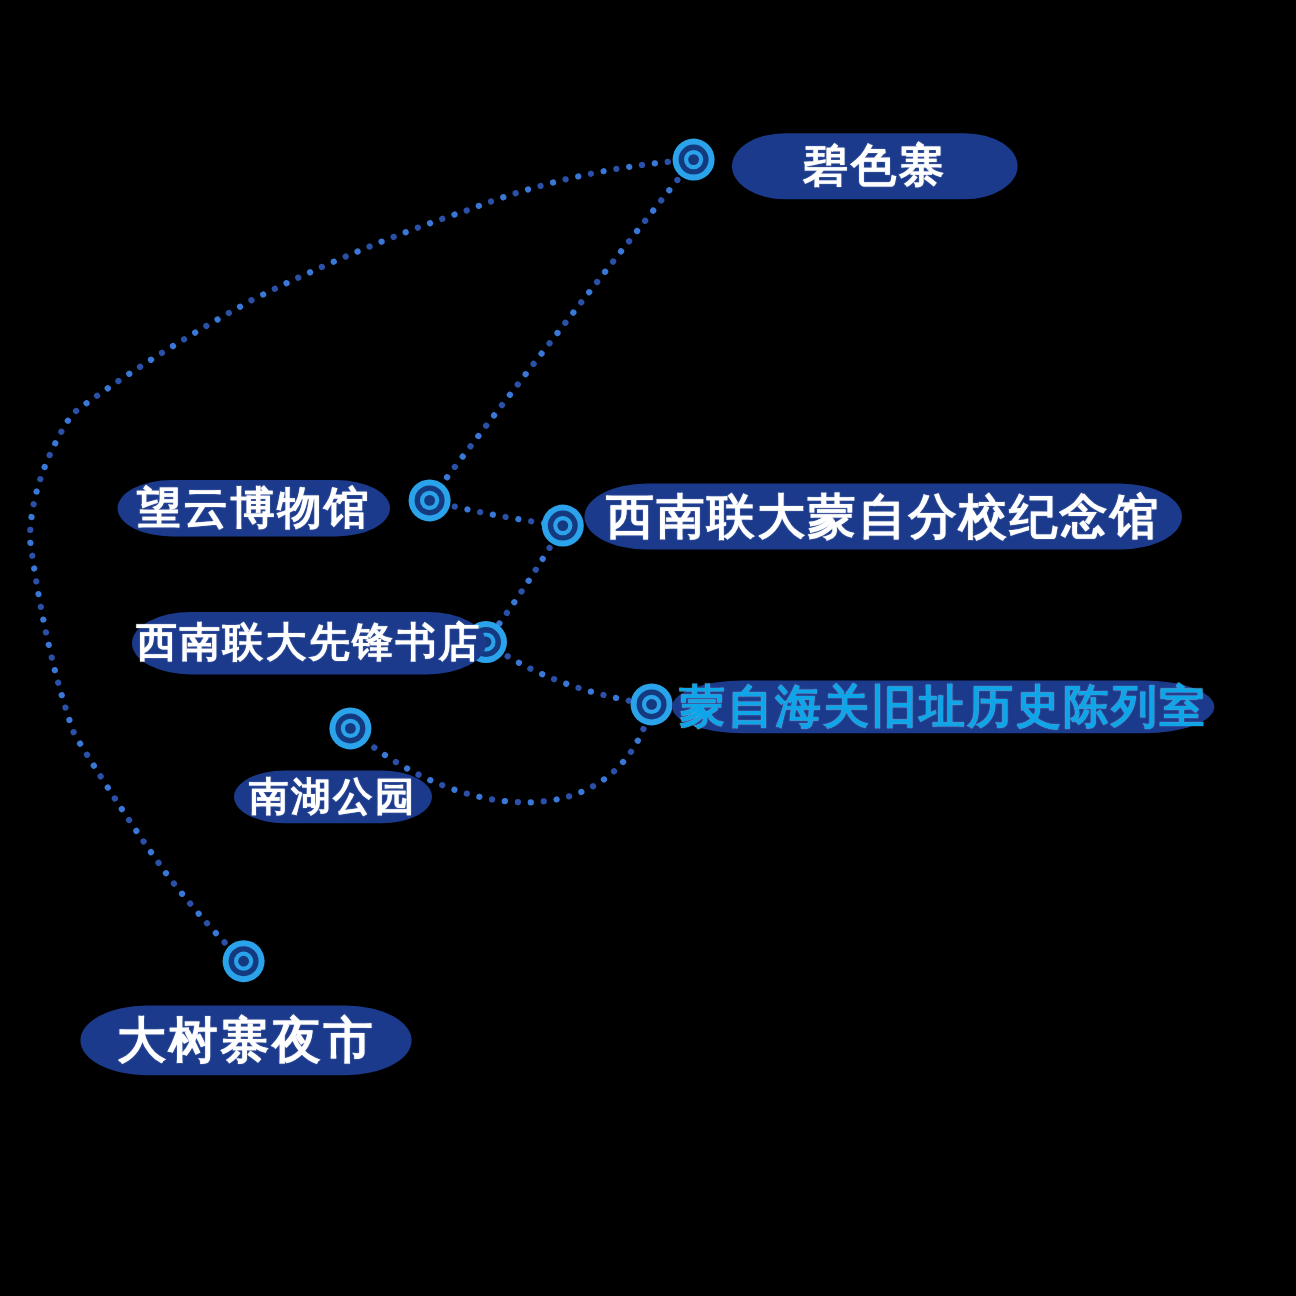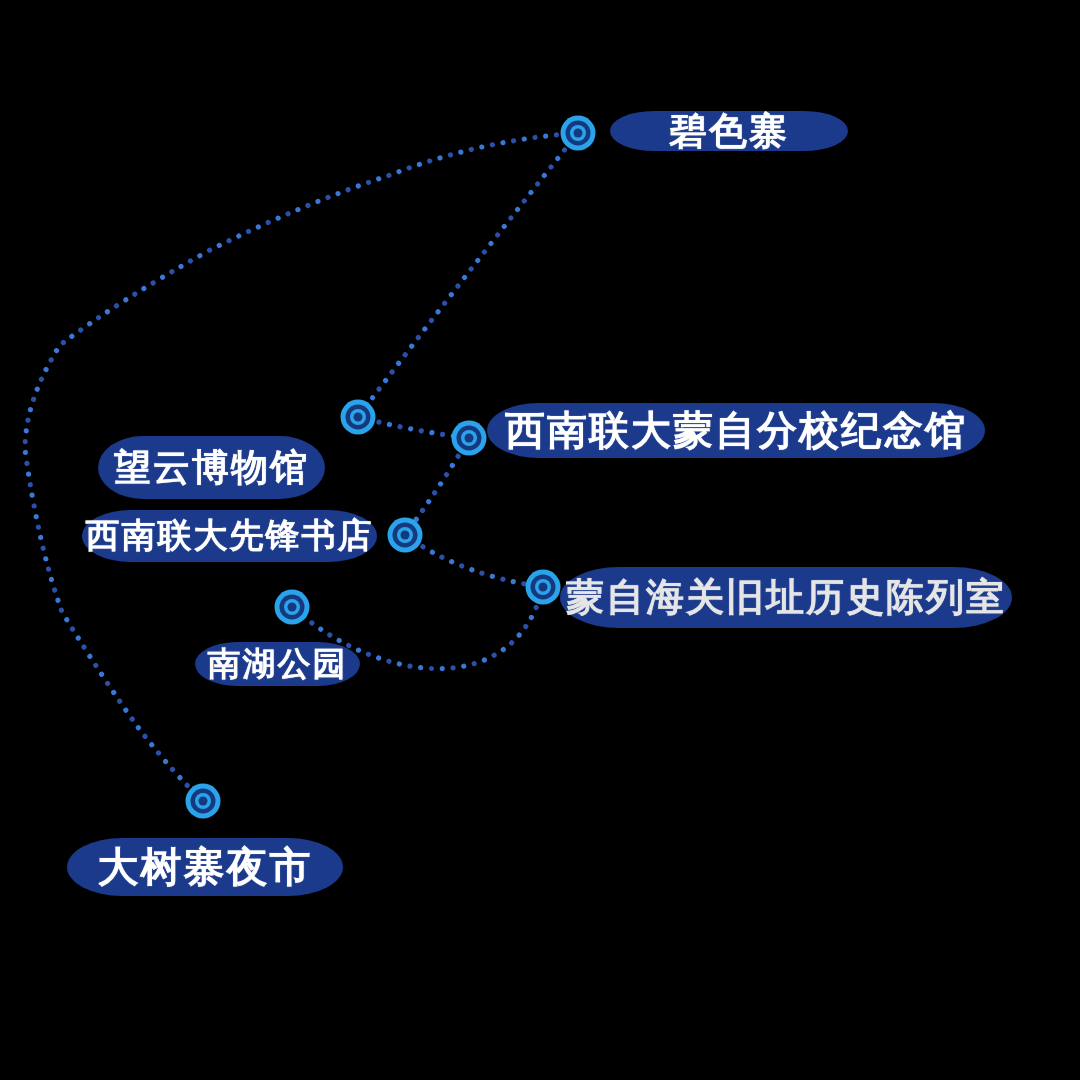--- a/index.html
+++ b/index.html
@@ -92,33 +92,33 @@
         <circle cx="292" cy="607" r="4.5" fill="#15397E"></circle>
       </g>
       <g>
         <circle cx="203" cy="801" r="17.5" fill="#2BA3EA"></circle>
         <circle cx="203" cy="801" r="12.5" fill="#15397E"></circle>
         <circle cx="203" cy="801" r="8" fill="#2BA3EA"></circle>
         <circle cx="203" cy="801" r="4.5" fill="#15397E"></circle>
       </g>
     </svg>
   <div id="pill-layer">
-      <div class="pill" style="left: 610px; top: 111px; width: 238px; height: 40px; font-size: 38px; background: rgb(27, 58, 140); color: rgb(255, 255, 255); border-radius: 44px / 50%;">
+      <div class="pill" style="left: 610px; top: 111px; width: 238px; height: 55px; font-size: 38px; background: rgb(27, 58, 140); color: rgb(255, 255, 255); border-radius: 44px / 50%;">
         <span>碧色寨</span>
       </div>
-      <div class="pill" style="left: 98px; top: 400px; width: 227px; height: 63px; font-size: 37px; background: rgb(27, 58, 140); color: rgb(255, 255, 255); border-radius: 45px / 50%; margin-top: 36px;">
+      <div class="pill" style="left: 98px; top: 400px; width: 227px; height: 47px; font-size: 37px; background: rgb(27, 58, 140); color: rgb(255, 255, 255); border-radius: 45px / 50%;">
         <span>望云博物馆</span>
       </div>
       <div class="pill" style="left: 487px; top: 403px; width: 498px; height: 55px; font-size: 40px; background: rgb(27, 58, 140); color: rgb(255, 255, 255); border-radius: 52px / 50%; justify-content: center;">
         <span>西南联大蒙自分校纪念馆</span>
       </div>
-      <div class="pill" style="left: 82px; top: 510px; width: 295px; height: 52px; font-size: 34px; background: rgb(27, 58, 140); color: rgb(255, 255, 255); border-radius: 49px / 50%;">
+      <div class="pill" style="left: 110px; top: 510px; width: 295px; height: 52px; font-size: 34px; background: rgb(27, 58, 140); color: rgb(255, 255, 255); border-radius: 49px / 50%;">
         <span>西南联大先锋书店</span>
       </div>
-      <div class="pill" style="left: 560px; top: 567px; width: 452px; height: 61px; font-size: 38px; background: rgb(27, 58, 140); color: #e5e5e5; border-radius: 59px / 50%;">
+      <div class="pill" style="left: 560px; top: 567px; width: 452px; height: 44px; font-size: 38px; background: rgb(27, 58, 140); color: #0ea5e9; border-radius: 59px / 50%;">
         <span>蒙自海关旧址历史陈列室</span>
       </div>
       <div class="pill" style="left: 195px; top: 642px; width: 165px; height: 44px; font-size: 33px; background: rgb(27, 58, 140); color: rgb(255, 255, 255); border-radius: 42px / 50%;">
         <span>南湖公园</span>
       </div>
       <div class="pill" style="left: 67px; top: 838px; width: 276px; height: 58px; font-size: 41px; background: rgb(27, 58, 140); color: rgb(255, 255, 255); border-radius: 55px / 50%;">
         <span>大树寨夜市</span>
       </div>
     </div>
 </div>

